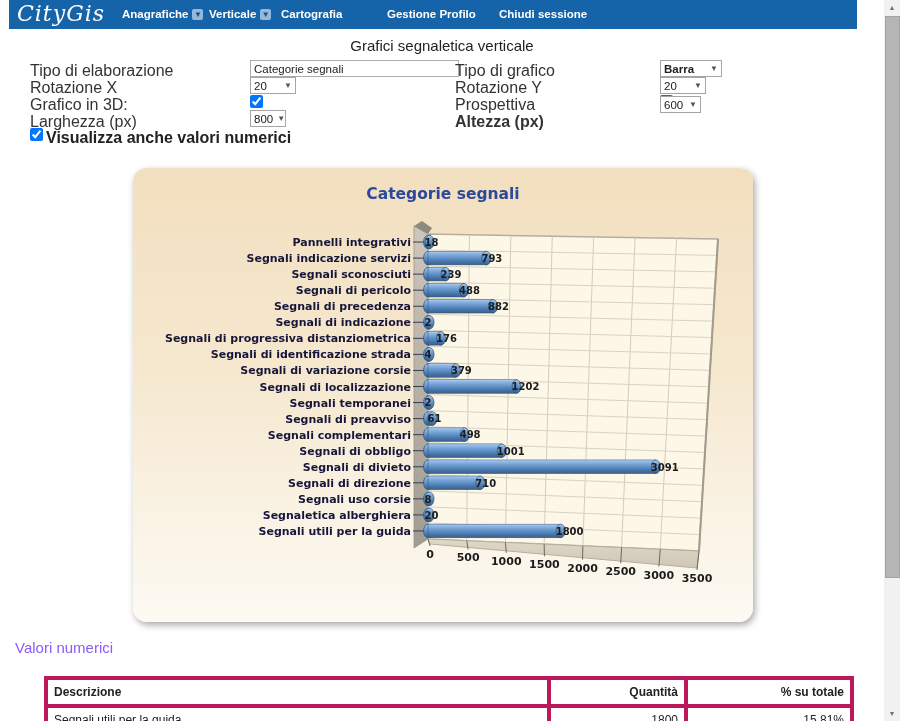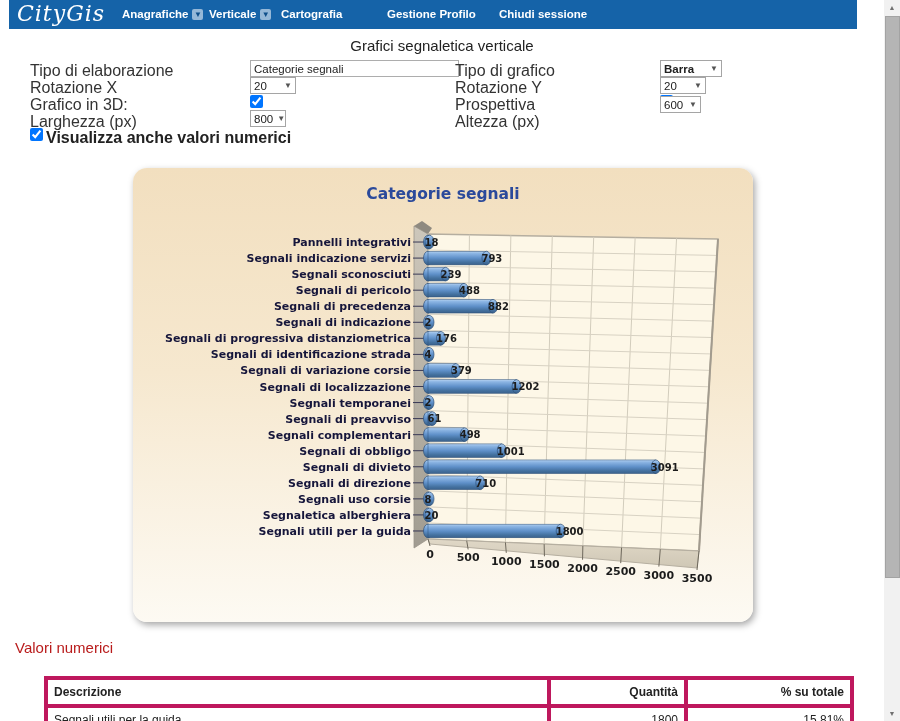--- a/index.html
+++ b/index.html
@@ -32,21 +32,21 @@
        padding:0 3px;cursor:pointer;box-sizing:border-box;}
   .sel .arr{font-size:8px;color:#555;margin-left:4px;}
   .cbx{position:absolute;width:13px;height:13px;margin:0;}
   .boldlabel{font-weight:bold;color:#222;}
   
   .chartbox{position:absolute;left:133px;top:168px;width:620px;height:454px;border-radius:14px;
             background:linear-gradient(#f2dfbf 0%,#f6e8cf 45%,#fdfaf3 100%);
             box-shadow:2px 3px 7px rgba(0,0,0,.35);}
   .chartbox svg{display:block;}
   
-  .valheading{position:absolute;left:15px;top:639px;font-size:15px;color:#b91c1c;}
+  .valheading{position:absolute;left:15px;top:639px;font-size:15px;color:#8b5cf6;}
   .valtable{position:absolute;left:44px;top:676px;width:806px;border-collapse:collapse;
             table-layout:fixed;font-size:12px;color:#222;background:#fff;}
   .valtable th,.valtable td{border:4px solid #be185d;padding:5px 6px;overflow:hidden;white-space:nowrap;}
   .valtable th{text-align:left;font-weight:bold;}
   .valtable th.num,.valtable td.num{text-align:right;}
 </style>
 </head>
 <body>
 
 <div class="navbar">
@@ -90,21 +90,21 @@
 <span class="flabel" style="left:30px;top:96px;">Grafico in 3D:</span>
 <input type="checkbox" class="cbx" style="left: 250px; top: 95px;" checked="">
 <span class="flabel" style="left:455px;top:96px;">Prospettiva</span>
 <input type="checkbox" class="cbx" style="left: 660px; top: 95px;" checked="">
 
 <span class="flabel" style="left:30px;top:113px;">Larghezza (px)</span>
 <span class="sel" style="left:250px;top:110px;width:36px;">
   <span>800</span>
   <span class="arr">▼</span>
 </span>
-<span class="flabel" style="left:455px;top:113px;">Altezza (px)</span>
+<span class="flabel" style="left:455px;top:113px;font-weight:bold;">Altezza (px)</span>
 <span class="sel" style="left:660px;top:96px;width:41px;">
   <span>600</span>
   <span class="arr">▼</span>
 </span>
 
 <input type="checkbox" class="cbx" style="left: 30px; top: 128px;" checked="">
 <span class="flabel boldlabel" style="left:46px;top:129px;">Visualizza anche valori numerici</span>
 
 <div class="chartbox">
   <svg id="chart" width="620" height="454" viewBox="0 0 620 454">

